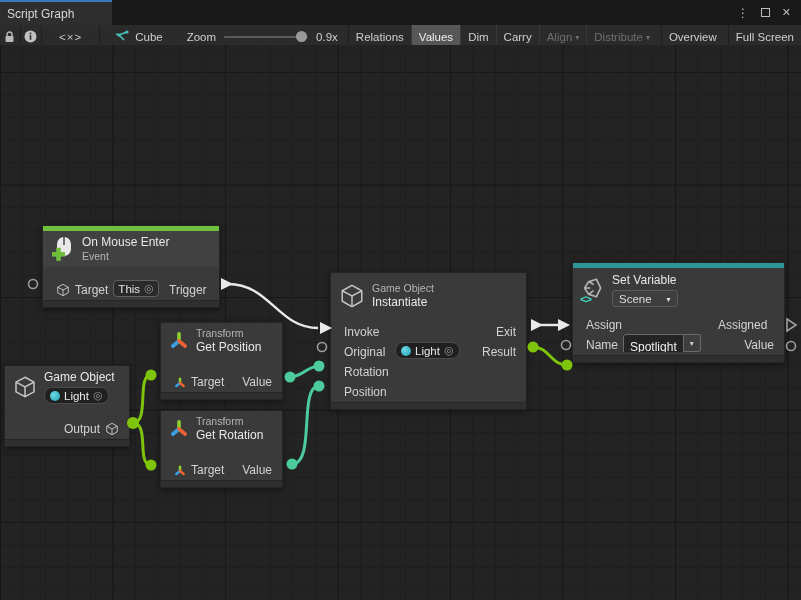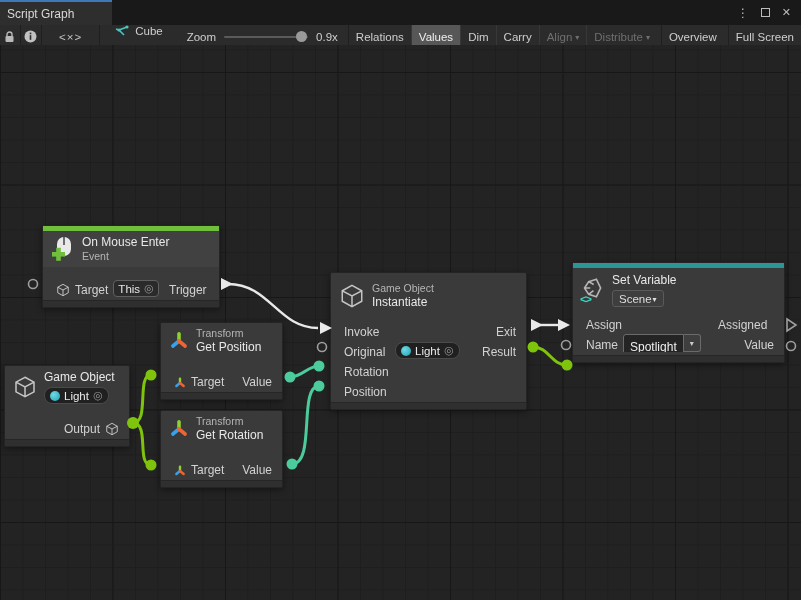--- a/index.html
+++ b/index.html
@@ -17,21 +17,21 @@
   .max-box { width:9px; height:9px; border:1.5px solid #bdbdbd; display:inline-block; }
   .close-x { font-size:11px; }
 
   
   .toolbar { height:24px; background:#2b2b2b; border-bottom:1px solid #181818;
              display:flex; align-items:stretch; font-size:11.5px; color:#cfcfcf; }
   .tcell { display:flex; align-items:center; justify-content:center;
            border-right:1px solid #1f1f1f; padding:0 9px; }
   .tcell.icon-cell { width:28px; padding:0; }
   .tcell.code-cell { width:72px; color:#c4c4c4; letter-spacing:1px; }
-  .crumb { display:flex; gap:6px; padding:0 14px; border-right:none; }
+  .crumb { display:flex; align-items:center; gap:6px; padding:0 14px; border-right:none; }
   .zoom-area { display:flex; align-items:center; gap:8px; padding:0 10px; flex:1; }
   .slider-track { position:relative; width:84px; height:2px; background:#5a5a5a; border-radius:1px; }
   .slider-handle { position:absolute; top:-4.5px; left:72px; width:11px; height:11px;
                    border-radius:50%; background:#9a9a9a; }
   .tbtn { display:flex; align-items:center; gap:3px; padding:0 7px; height:100%;
           border-left:1px solid #383838; white-space:nowrap;justify-content:flex-end; }
   .tbtn.first { border-left:1px solid #1f1f1f; }
   .tbtn.active { background:#575757; color:#efefef; }
   .tbtn.disabled { color:#6f6f6f; }
   .tbtn.gap { margin-left:4px; border-left:1px solid #1f1f1f; }
@@ -66,21 +66,21 @@
   
   .value-field { display:inline-flex; align-items:center; gap:4px; background:#2a2a2a;
                  border:1px solid #606060; border-radius:4px; padding:0 4px; height:17px;
                  font-size:11.5px; color:#e4e4e4; }
   .picker { color:#9c9c9c; font-size:11px; }
   .obj-field { display:inline-flex; align-items:center; gap:4px; background:#202020;
                border:1px solid #4a4a4a; border-radius:8px; padding:0 5px; height:17px;
                font-size:11.5px; color:#eaeaea; }
   .light-dot { width:10px; height:10px; border-radius:50%;
                background:radial-gradient(circle at 35% 35%, #6fd9e4, #1fa0b4); display:inline-block; }
-  .dropdown { display:inline-flex; align-items:center; gap:1px; background:#3e3e3e;
+  .dropdown { display:inline-flex; align-items:center; gap:15px; background:#3e3e3e;
               border:1px solid #5a5a5a; border-radius:3px; padding:0 6px; height:17px;
               font-size:11.5px; color:#dedede; margin-top:2px; align-self:flex-start; }
   .combo { display:inline-flex; height:18px; }
   .combo-main { display:flex; align-items:center; background:#242424; border:1px solid #6a6a6a;
                 border-radius:3px 0 0 3px; padding:12px 6px; font-size:12px; color:#efefef; }
   .combo-arrow { display:flex; align-items:center; justify-content:center; width:17px;
                  background:#3e3e3e; border:1px solid #6a6a6a; border-left:none;
                  border-radius:0 3px 3px 0; font-size:8px; color:#cccccc; }
 
   

